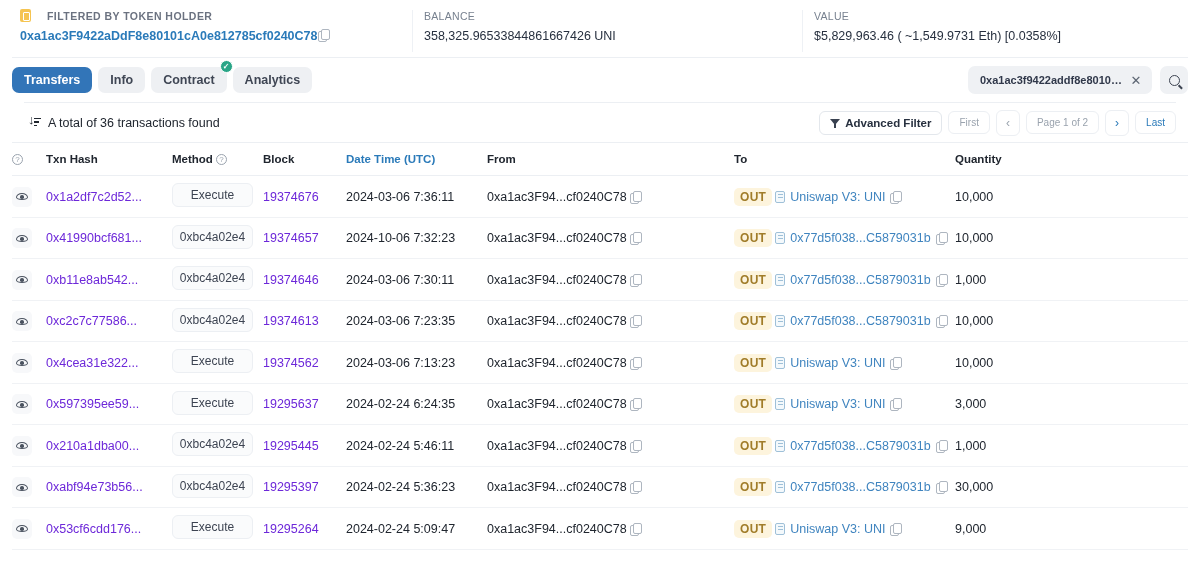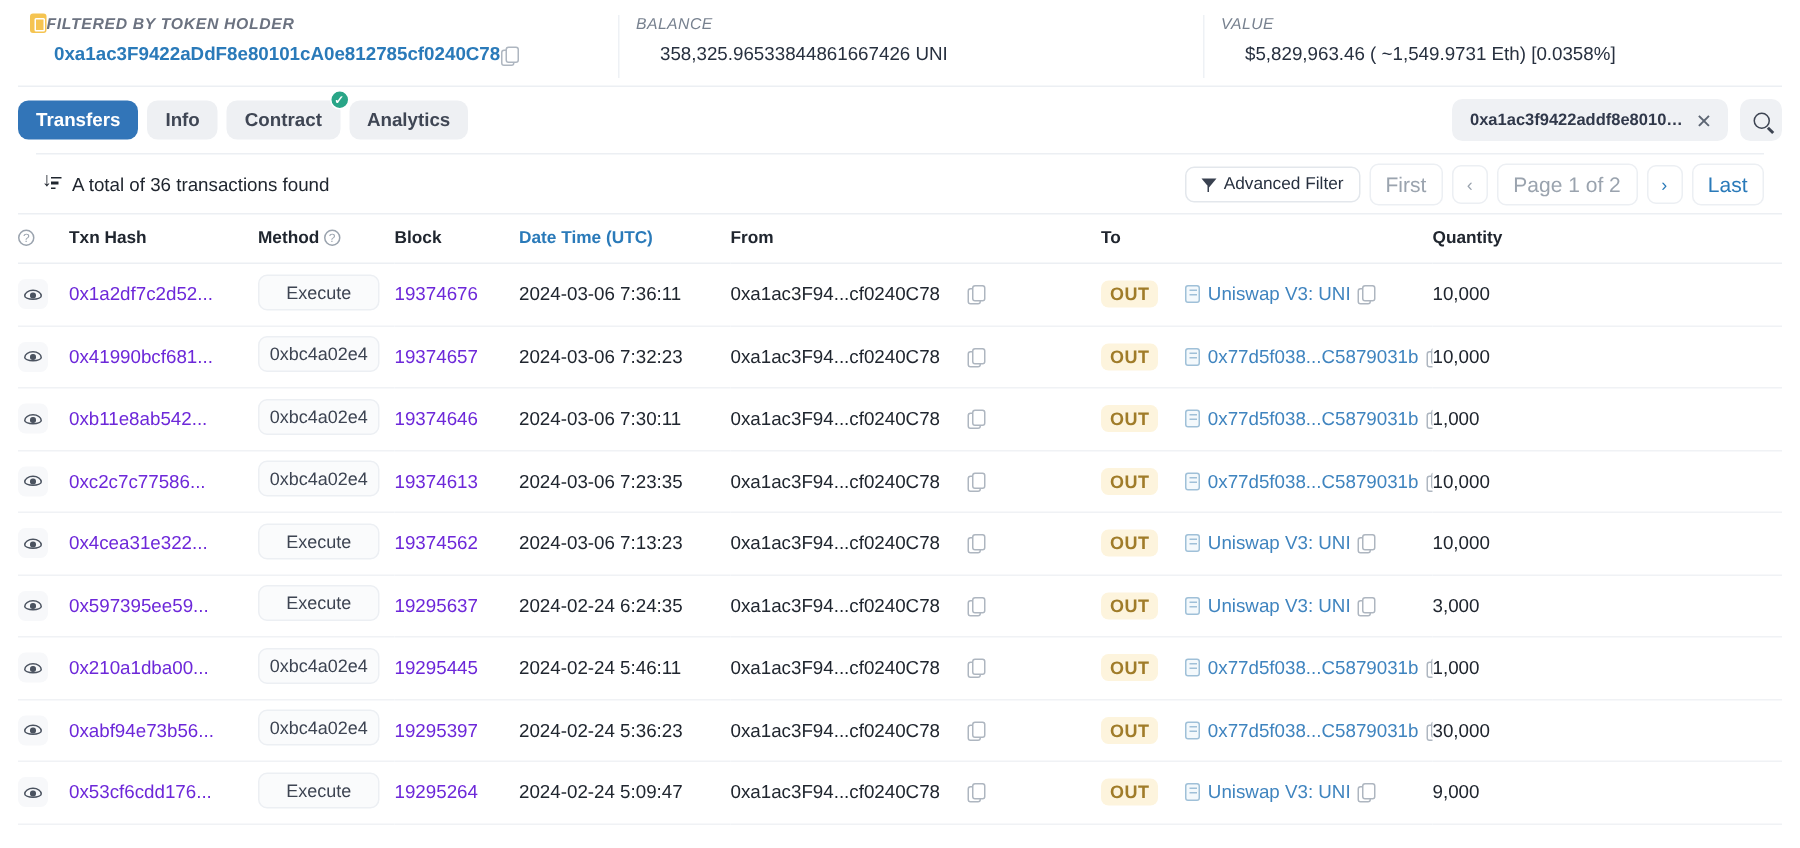--- a/index.html
+++ b/index.html
@@ -27,34 +27,33 @@
   .sum-col.c1 { width: 400px; }
   .sum-col.c2 { width: 390px; padding-left: 12px; }
   .sum-col.c3 { width: 380px; padding-left: 12px; }
   .sum-col.c2::before, .sum-col.c3::before {
     content: ""; position: absolute; left: 0; top: 2px;
     width: 1px; height: 42px; background: #eef1f5;
   }
   .sum-label {
     font-size: 10.5px; font-weight: bold; letter-spacing: .45px;
     color: #6b7280; text-transform: uppercase;
-    display: flex; align-items: center; gap: 0;
+    display: flex; align-items: center; gap: 16px;
     height: 15px;
-    font-style: italic;
   }
   .sum-label.plain { font-weight: normal; letter-spacing: .3px; color: #77818f; }
   .token-ico {
     width: 11px; height: 13px; border-radius: 2px;
     background: #f5c451; display: inline-block; position: relative; flex: none;
   }
   .token-ico::after {
     content: ""; position: absolute; left: 3px; top: 3px;
     width: 5px; height: 7px; border: 1px solid #fff; border-radius: 1px;
   }
-  .sum-value { margin-top: 6px; font-size: 12.5px; color: #27303f; display: flex; align-items: flex-end; gap: 1px; margin-left: 16px; }
+  .sum-value { margin-top: 6px; font-size: 12.5px; color: #27303f; display: flex; align-items: flex-start; gap: 1px; }
   .addr-link { color: #2a7ab9; font-weight: bold; font-size: 12.5px; text-decoration: none; }
   .copy-ico {
     width: 11px; height: 12px; position: relative; display: inline-block; flex: none; cursor: pointer;
   }
   .copy-ico::before {
     content: ""; position: absolute; left: 0; top: 2px; width: 7px; height: 9px;
     border: 1px solid #aeb6c0; border-radius: 2px;
   }
   .copy-ico::after {
     content: ""; position: absolute; left: 3px; top: 0; width: 7px; height: 9px;
@@ -128,36 +127,36 @@
   .sort-ico .bars i { display: block; height: 1.3px; background: #20262f; margin-bottom: 2px; }
   .sort-ico .bars i:nth-child(1) { width: 7px; }
   .sort-ico .bars i:nth-child(2) { width: 5px; }
   .sort-ico .bars i:nth-child(3) { width: 3px; }
 
   .tb-right { margin-left: auto; display: flex; align-items: center; gap: 6px; }
   .adv-filter {
     display: flex; align-items: center; gap: 5px;
     border: 1px solid #e3e7ec; border-radius: 6px;
     padding: 5px 10px; font-size: 11.5px; color: #27303f;
-    background: #fff; cursor: pointer; white-space: nowrap;
+    background: #fff; cursor: pointer; white-space: nowrap; font-weight: bold;
   }
   .funnel {
     width: 10px; height: 10px; flex: none; position: relative;
   }
   .funnel::before {
     content: ""; position: absolute; top: 1px; left: 0;
     border-left: 5px solid transparent; border-right: 5px solid transparent;
     border-top: 6px solid #394150;
   }
   .funnel::after {
     content: ""; position: absolute; top: 6px; left: 4.2px; width: 1.4px; height: 4px; background: #394150;
   }
   .pg {
     border: 1px solid #eceff3; border-radius: 6px;
-    padding: 5px 10px; font-size: 14px;
+    padding: 5px 10px; font-size: 10px;
     background: #fff; white-space: nowrap;
   }
   .pg.disabled { color: #9aa3ae; cursor: default; }
   .pg.link { color: #2a7ab9; cursor: pointer; }
   .pg.arrow { padding: 5px 9px; font-size: 12px; }
 
   
   .tablewrap { margin: 0 12px; border-top: 1px solid #eceff3; }
   table { width: 100%; border-collapse: collapse; table-layout: fixed; }
   thead th {
@@ -201,21 +200,21 @@
     content: ""; position: absolute; left: 3.4px; top: 1.2px;
     width: 3.6px; height: 3.6px; border-radius: 50%; background: #4b5360;
   }
   .link { color: #6d28d9; text-decoration: none; cursor: pointer; }
   .link.dim { color: #3f84bf; }
   .method-pill {
     display: inline-block; border: 1px solid #eceff3; background: #fafbfc;
     border-radius: 6px; padding: 4px 0; width: 81px; text-align: center;
     font-size: 12px; color: #3d4452; overflow: hidden; text-overflow: ellipsis;
   }
-  .cellflex { display: flex; align-items: center; gap: 18px; }
+  .cellflex { display: flex; align-items: center; gap: 3px; }
   .out-badge {
     display: inline-block; background: #fdf4dd; color: #a07c29;
     border-radius: 5px; padding: 2px 6px;
     font-size: 12px; font-weight: bold; letter-spacing: .3px;
   }
   .doc-ico { width: 10px; height: 12px; position: relative; flex: none; }
   .doc-ico::before {
     content: ""; position: absolute; inset: 0;
     border: 1px solid #9fc0d8; border-radius: 2px; background: #f4f9fc;
   }
@@ -368,21 +367,21 @@
           </tr>
           <tr>
             <td>
               <span class="eye-box">
                 <span class="eye"></span>
               </span>
             </td>
             <td><a class="link" href="#">0x41990bcf681...</a></td>
             <td><span class="method-pill">0xbc4a02e4</span></td>
             <td><a class="link" href="#">19374657</a></td>
-            <td>2024-03-06 7:32:23</td>
+            <td>2024-10-06 7:32:23</td>
             <td>
               <span class="cellflex">
                 <span>0xa1ac3F94...cf0240C78</span>
                 <span class="copy-ico"></span>
               </span>
             </td>
             <td>
               <span class="cellflex">
                 <span class="out-badge">OUT</span>
                 <span class="tocell">

